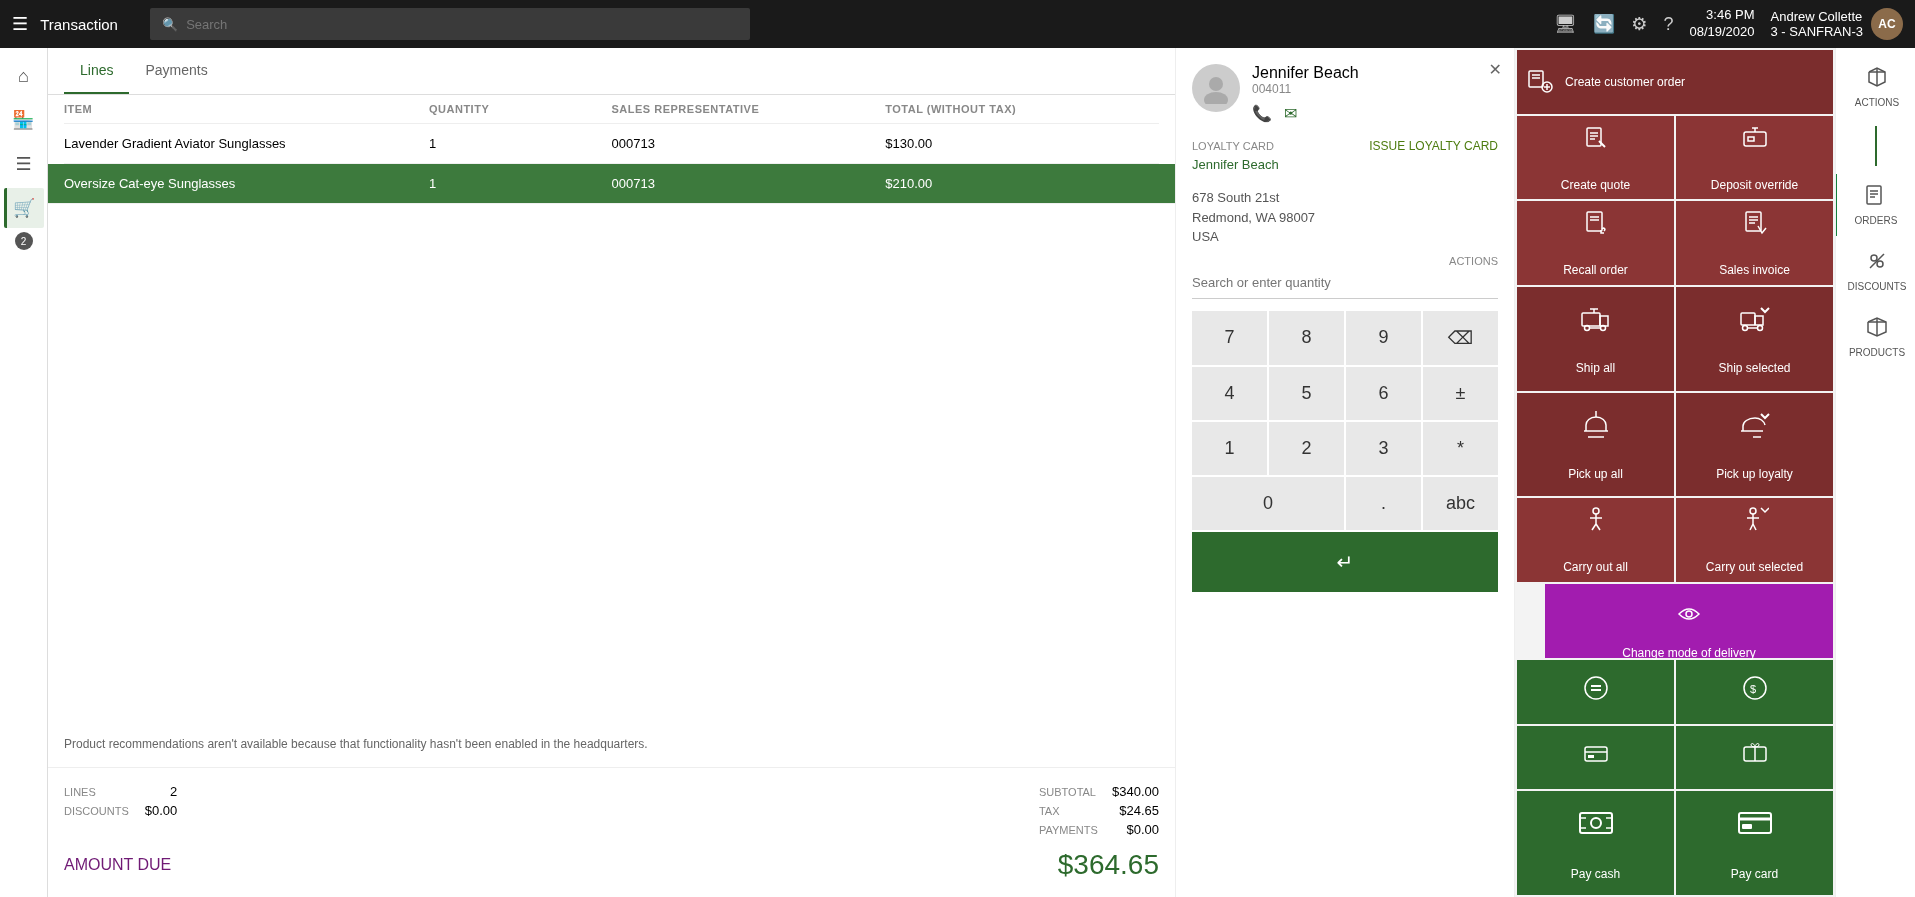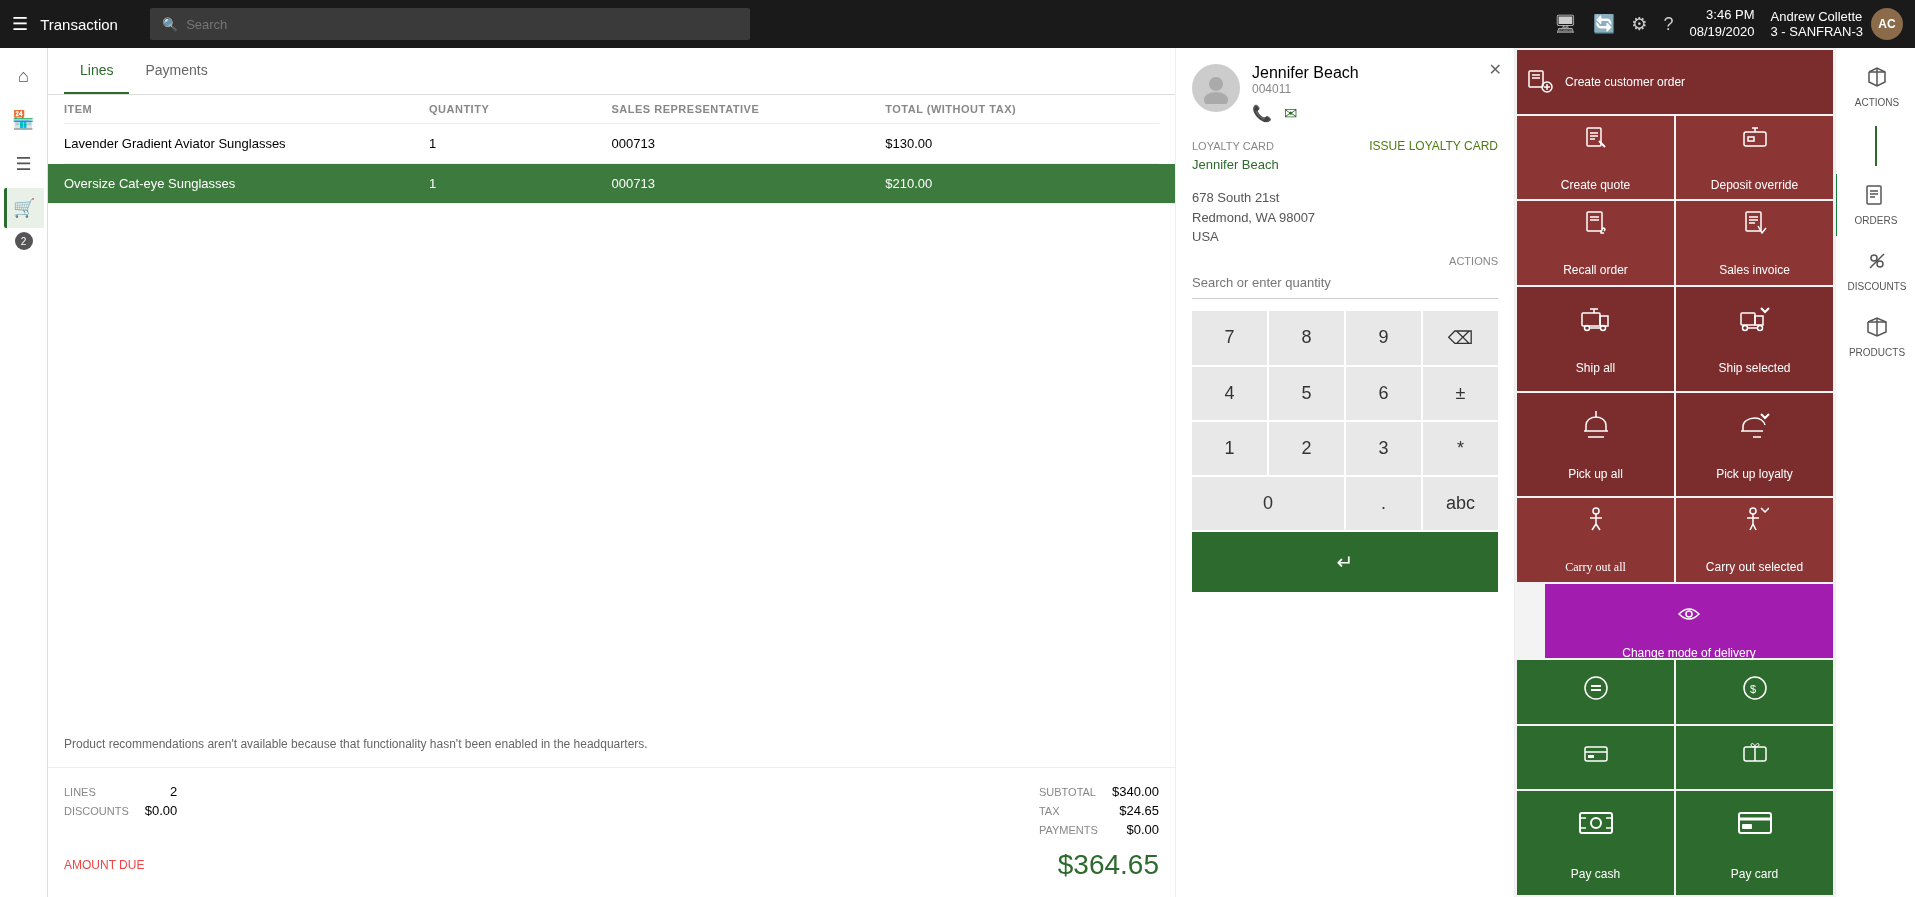--- a/index.html
+++ b/index.html
@@ -43,21 +43,21 @@
 
     
     .info-message { padding: 16px; color: #666; font-size: 12px; }
 
     
     .transaction-footer { padding: 16px; border-top: 1px solid #eee; }
     .footer-row { display: flex; justify-content: space-between; align-items: center; margin-bottom: 4px; }
     .footer-label { color: #888; font-size: 11px; text-transform: uppercase; }
     .footer-value { font-size: 13px; }
     .amount-due-row { display: flex; justify-content: space-between; align-items: center; margin-top: 8px; }
-    .amount-due-label { font-size: 12px; text-transform: uppercase; color: #ef4444; }
+    .amount-due-label { font-size: 16px; text-transform: uppercase; color: #701a75; }
     .amount-due-value { font-size: 28px; color: #2d6a2d; font-weight: 300; }
 
     
     .customer-panel { width: 340px; background: #fff; border-left: 1px solid #eee; border-right: 1px solid #eee; padding: 16px; position: relative; display: flex; flex-direction: column; }
     .close-btn { position: absolute; top: 12px; right: 12px; cursor: pointer; font-size: 16px; color: #666; }
     .customer-info { display: flex; align-items: flex-start; gap: 12px; margin-bottom: 16px; }
     .customer-avatar { width: 48px; height: 48px; border-radius: 50%; background: #ccc; display: flex; align-items: center; justify-content: center; }
     .customer-name { font-size: 16px; font-weight: 500; }
     .customer-id { color: #888; font-size: 12px; }
     .customer-contact { display: flex; gap: 12px; margin-top: 8px; color: #2d6a2d; font-size: 16px; }
@@ -360,21 +360,21 @@
           <svg width="32" height="32" viewBox="0 0 32 32" fill="none">
               <path d="M4 22 L4 17 C4 13 9 9 16 9 C21 9 25 12 26 16" stroke="white" stroke-width="1.5" fill="none"></path>
               <line x1="2" y1="22" x2="24" y2="22" stroke="white" stroke-width="1.5"></line>
               <line x1="14" y1="28" x2="22" y2="28" stroke="white" stroke-width="1.5"></line>
               <polyline points="22,5 26,9 30,5" stroke="white" stroke-width="2" fill="none"></polyline>
             </svg>
         </span>
         <span class="tile-label">Pick up loyalty</span>
       </div>
 
-      <div class="tile tile-dark-red" style="background:#8B3535; min-height:80px;font-family:Liberation Serif, serif;">
+      <div class="tile tile-dark-red" style="background:#8B3535; min-height:80px;">
         <span class="tile-icon">
           <svg width="28" height="28" viewBox="0 0 28 28" fill="none">
               <circle cx="14" cy="5" r="3" stroke="white" stroke-width="1.5"></circle>
               <line x1="14" y1="8" x2="14" y2="18" stroke="white" stroke-width="1.5"></line>
               <line x1="8" y1="12" x2="20" y2="12" stroke="white" stroke-width="1.5"></line>
               <line x1="14" y1="18" x2="10" y2="24" stroke="white" stroke-width="1.5"></line>
               <line x1="14" y1="18" x2="18" y2="24" stroke="white" stroke-width="1.5"></line>
             </svg>
         </span>
         <span class="tile-label">Carry out all</span>

